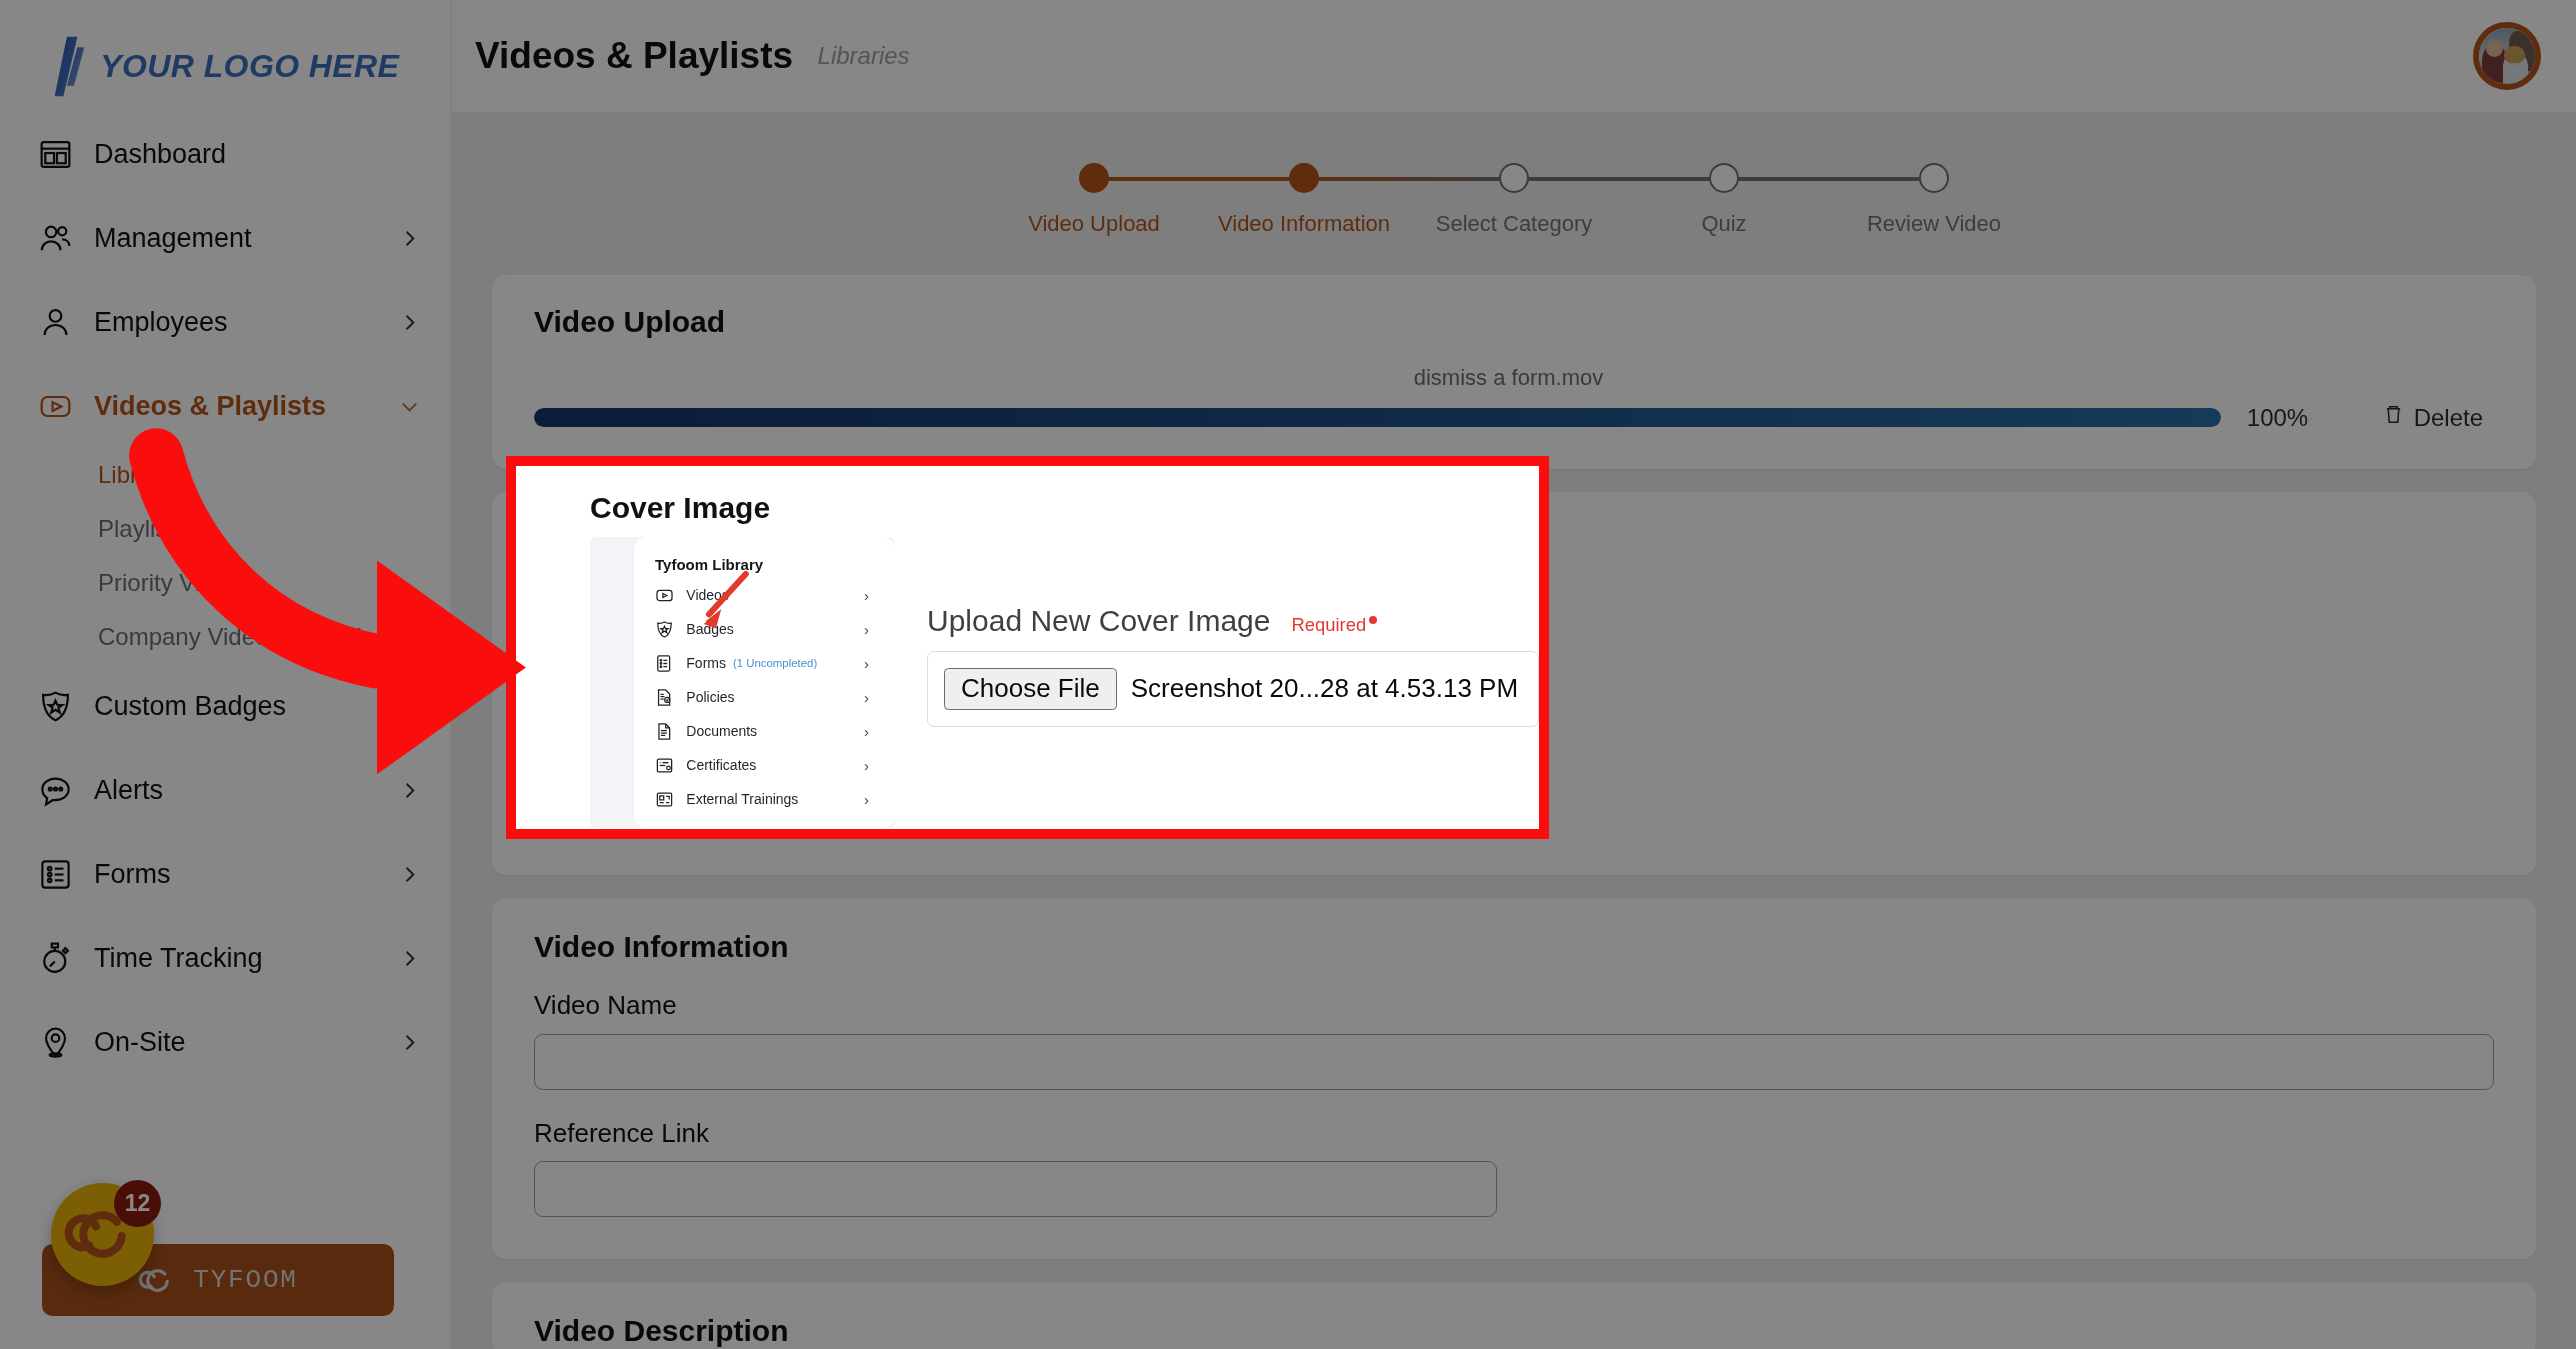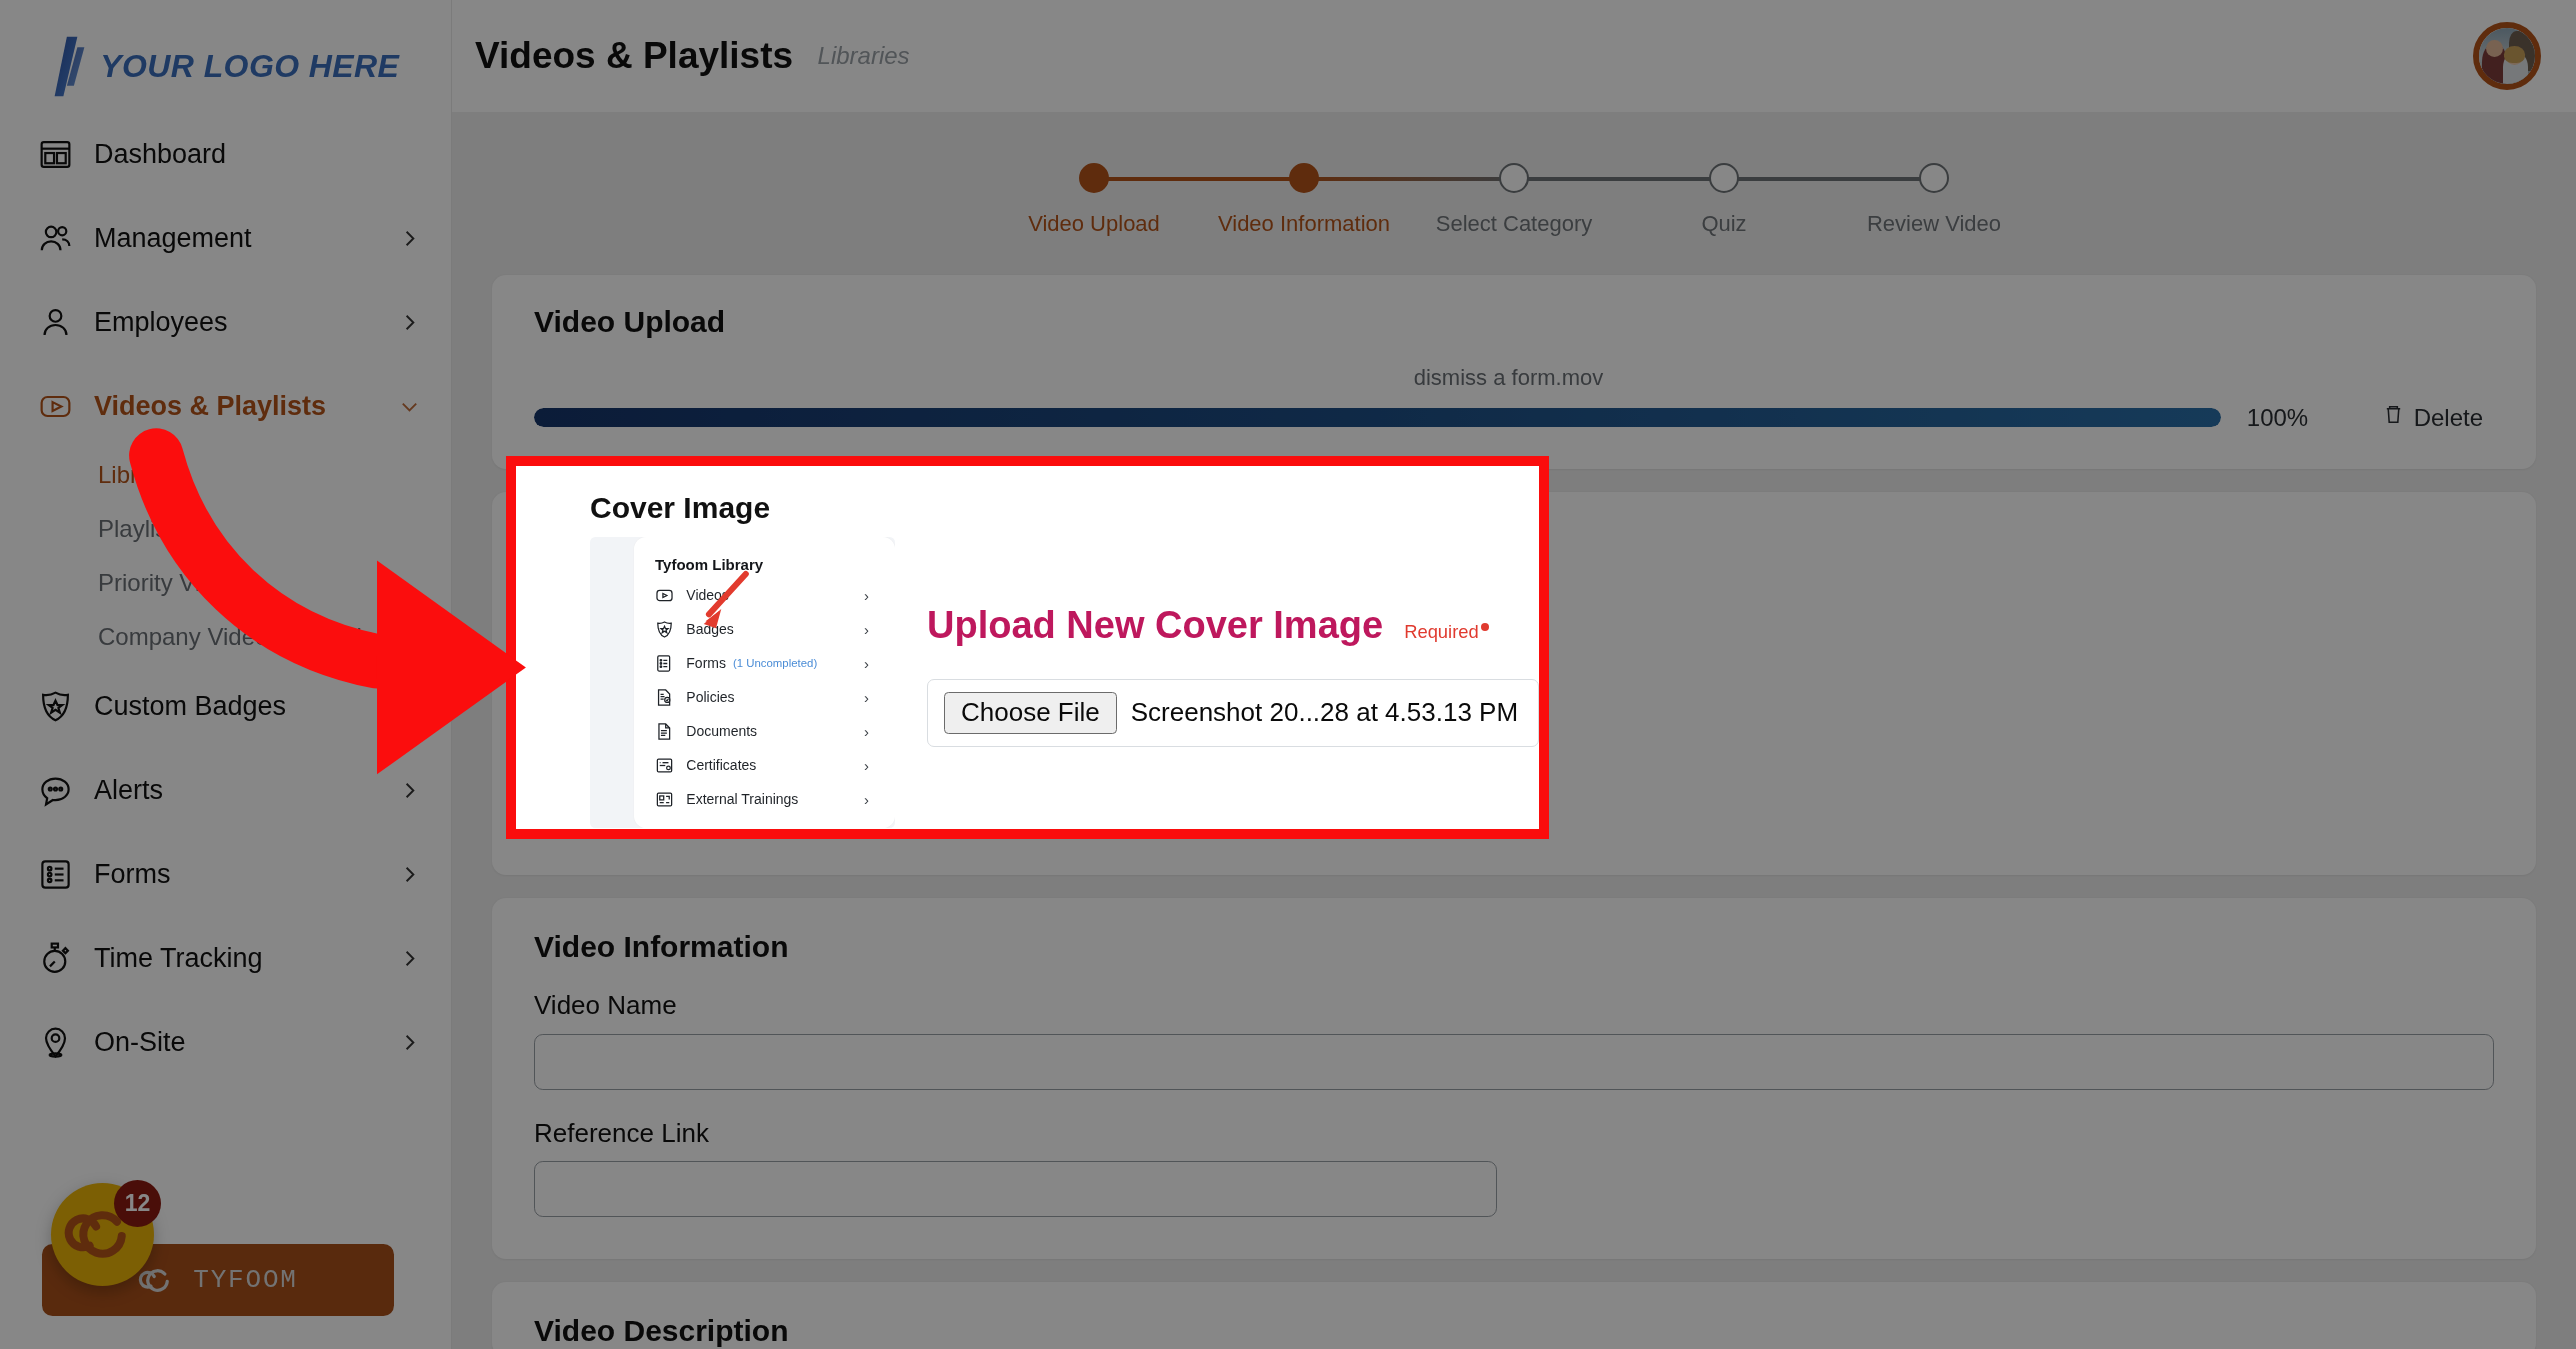--- a/index.html
+++ b/index.html
@@ -165,28 +165,28 @@
   .thumb-row {
     display: flex; align-items: center; height: 34px; padding-right: 26px;
   }
   .thumb-ico { width: 19px; height: 19px; margin-right: 12.3px; flex: 0 0 19px; }
   .thumb-lbl { font-size: 14px; color: #1f2328; }
   .thumb-sub { font-size: 11.4px; color: #4a8cd6; margin-left: 7px; }
   .thumb-chev { margin-left: auto; font-size: 15px; color: #3c4147; }
 
   .upload-right { margin-left: 32px; padding-top: 67px; }
   .upload-lbl-row { display: flex; align-items: baseline; gap: 21px; }
-  .upload-lbl { font-size: 38px; color: #be185d; font-weight: bold; }
+  .upload-lbl { font-size: 30px; color: #404040; }
   .required { font-size: 18.4px; color: #e03a2f; position: relative; }
   .required .dot-r {
     display:inline-block; width:8px; height:8px; border-radius:50%;
     background:#e03a2f; vertical-align: super; margin-left: 2.6px;
   }
   .file-input {
-    margin-top: 32px; width: 612px; height: 68px; border: 0.9px solid #d9dde1;
+    margin-top: 13px; width: 612px; height: 76px; border: 0.9px solid #d9dde1;
     border-radius: 7px; display: flex; align-items: center; padding-left: 16px;
   }
   .choose-btn {
     height: 42px; padding: 0 16px; border: 1.8px solid #6b6b6b; border-radius: 4.4px;
     background: #efefef; font-size: 26px; color: #0a0a0a;
     display: flex; align-items: center; cursor: pointer;
   }
   .file-chosen { font-size: 26px; color: #0a0a0a; margin-left: 14px; white-space: nowrap; }
 
   

